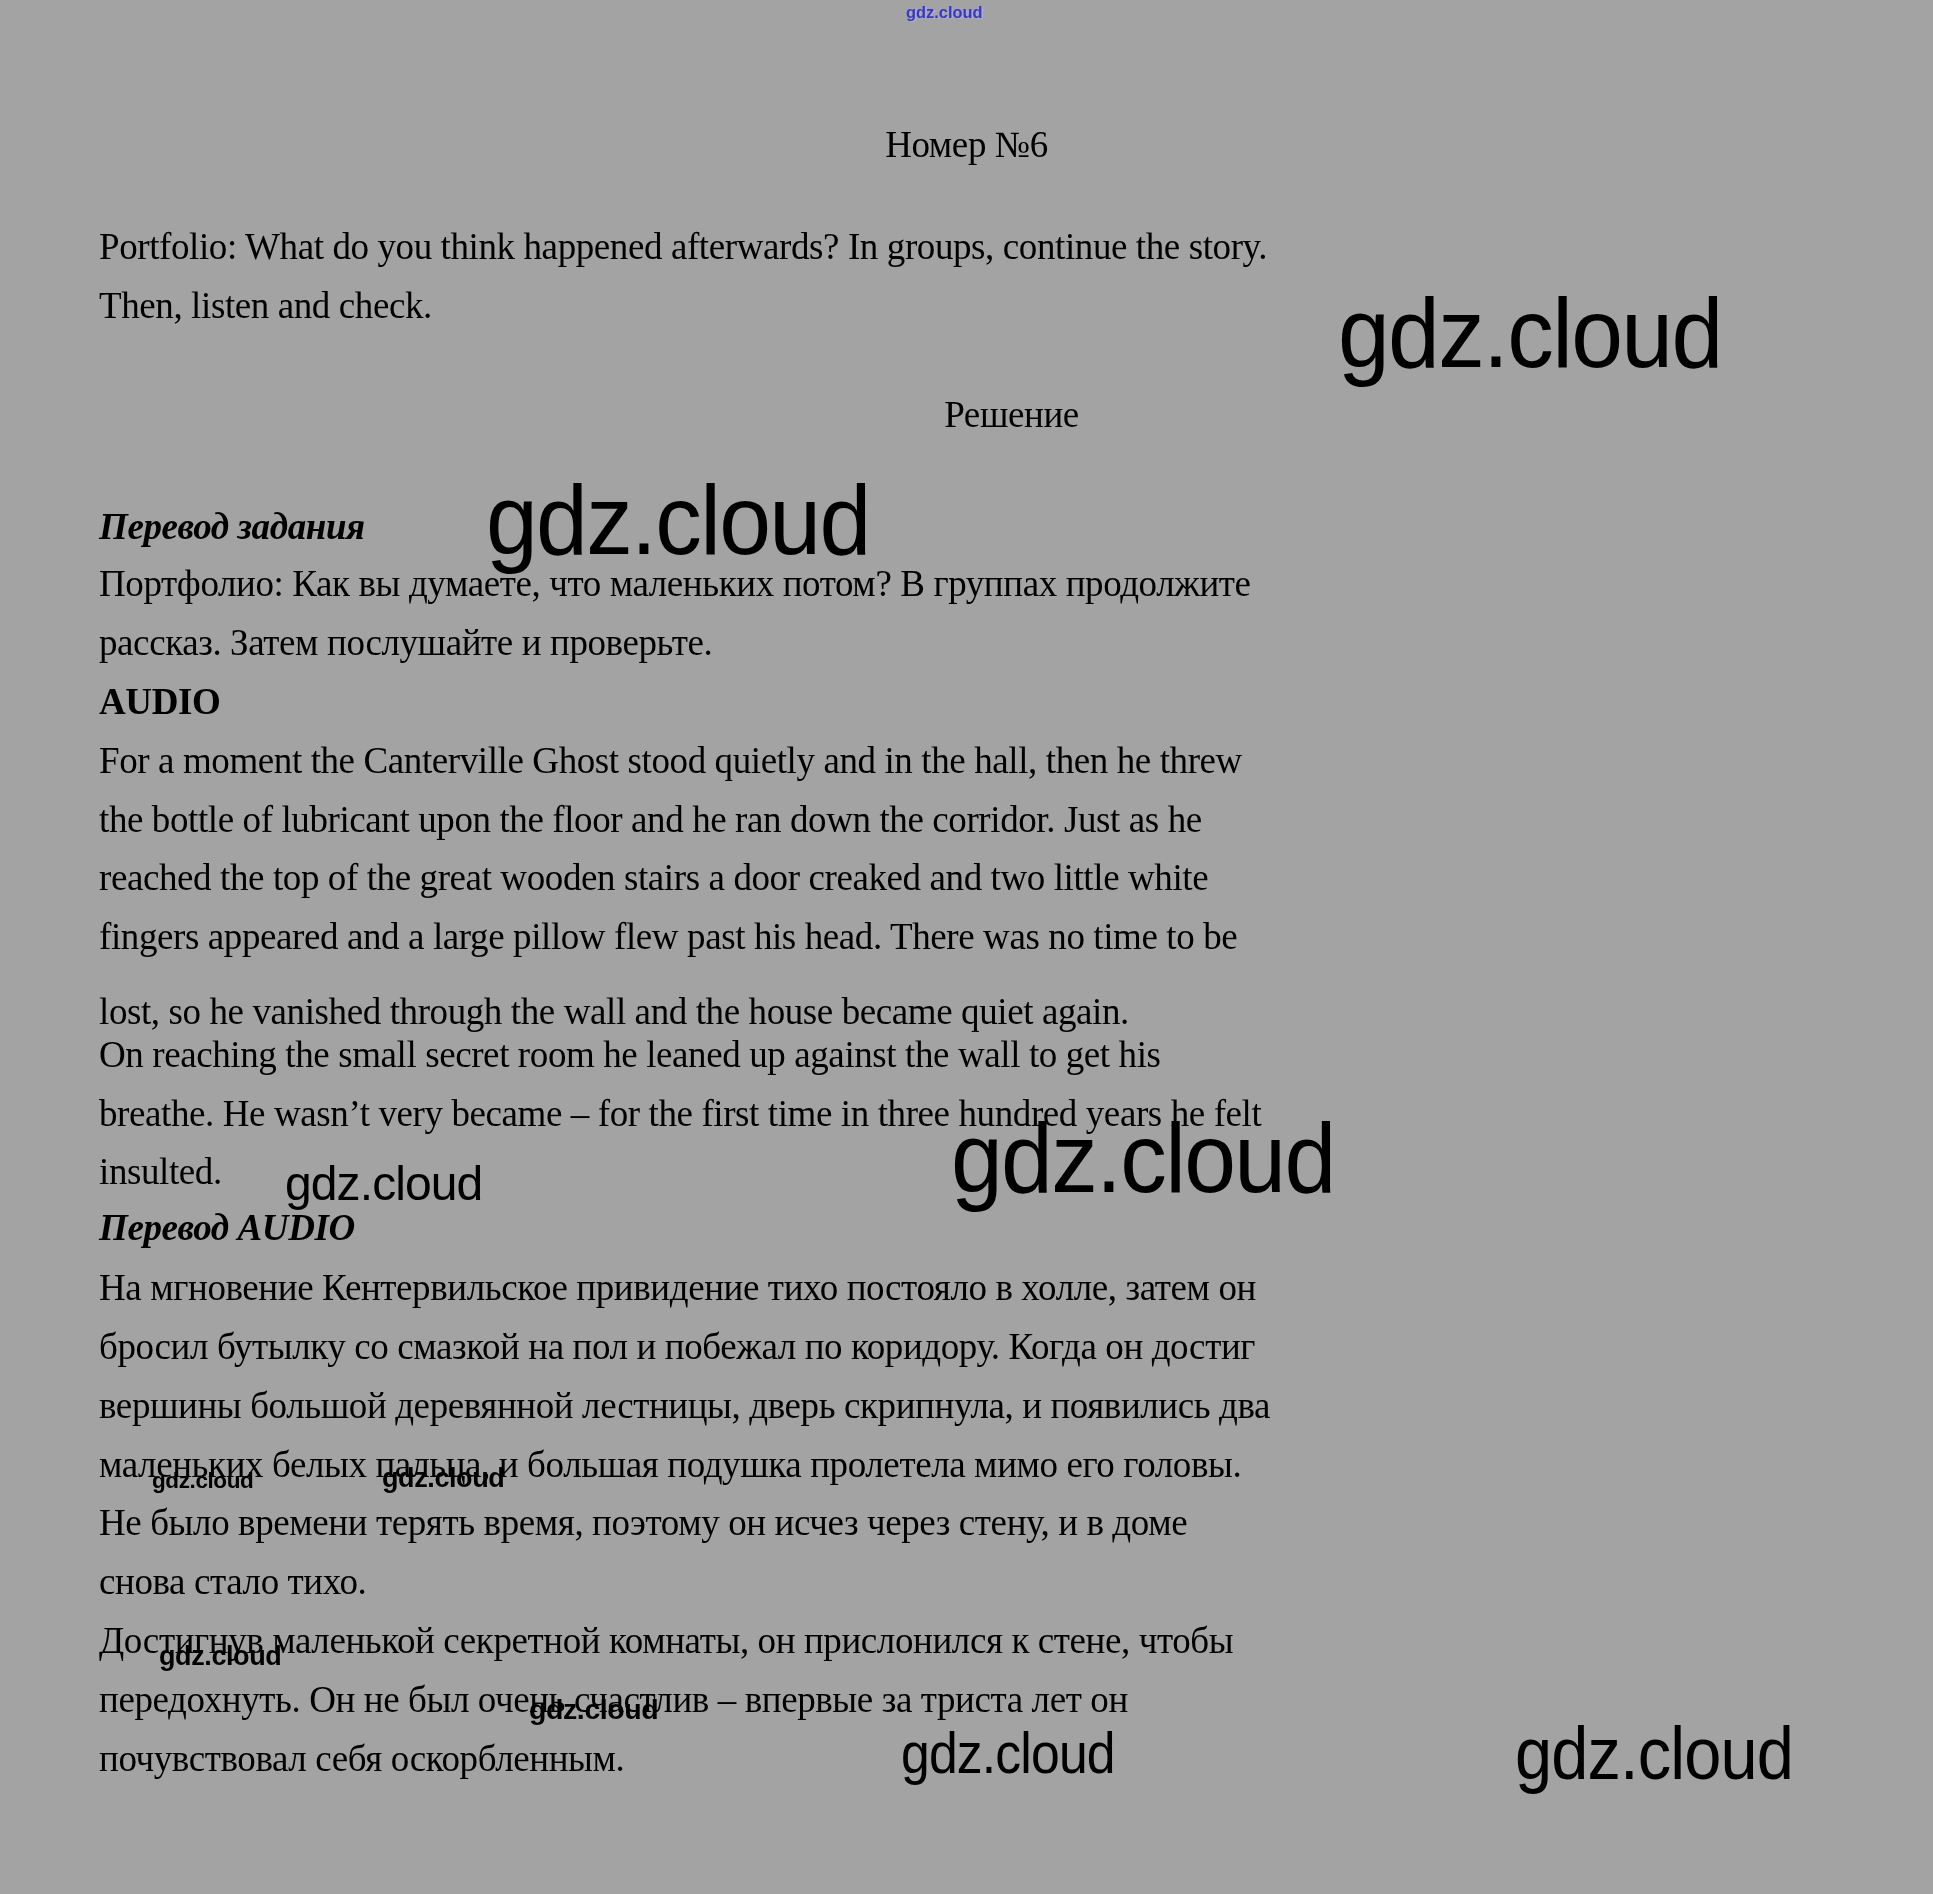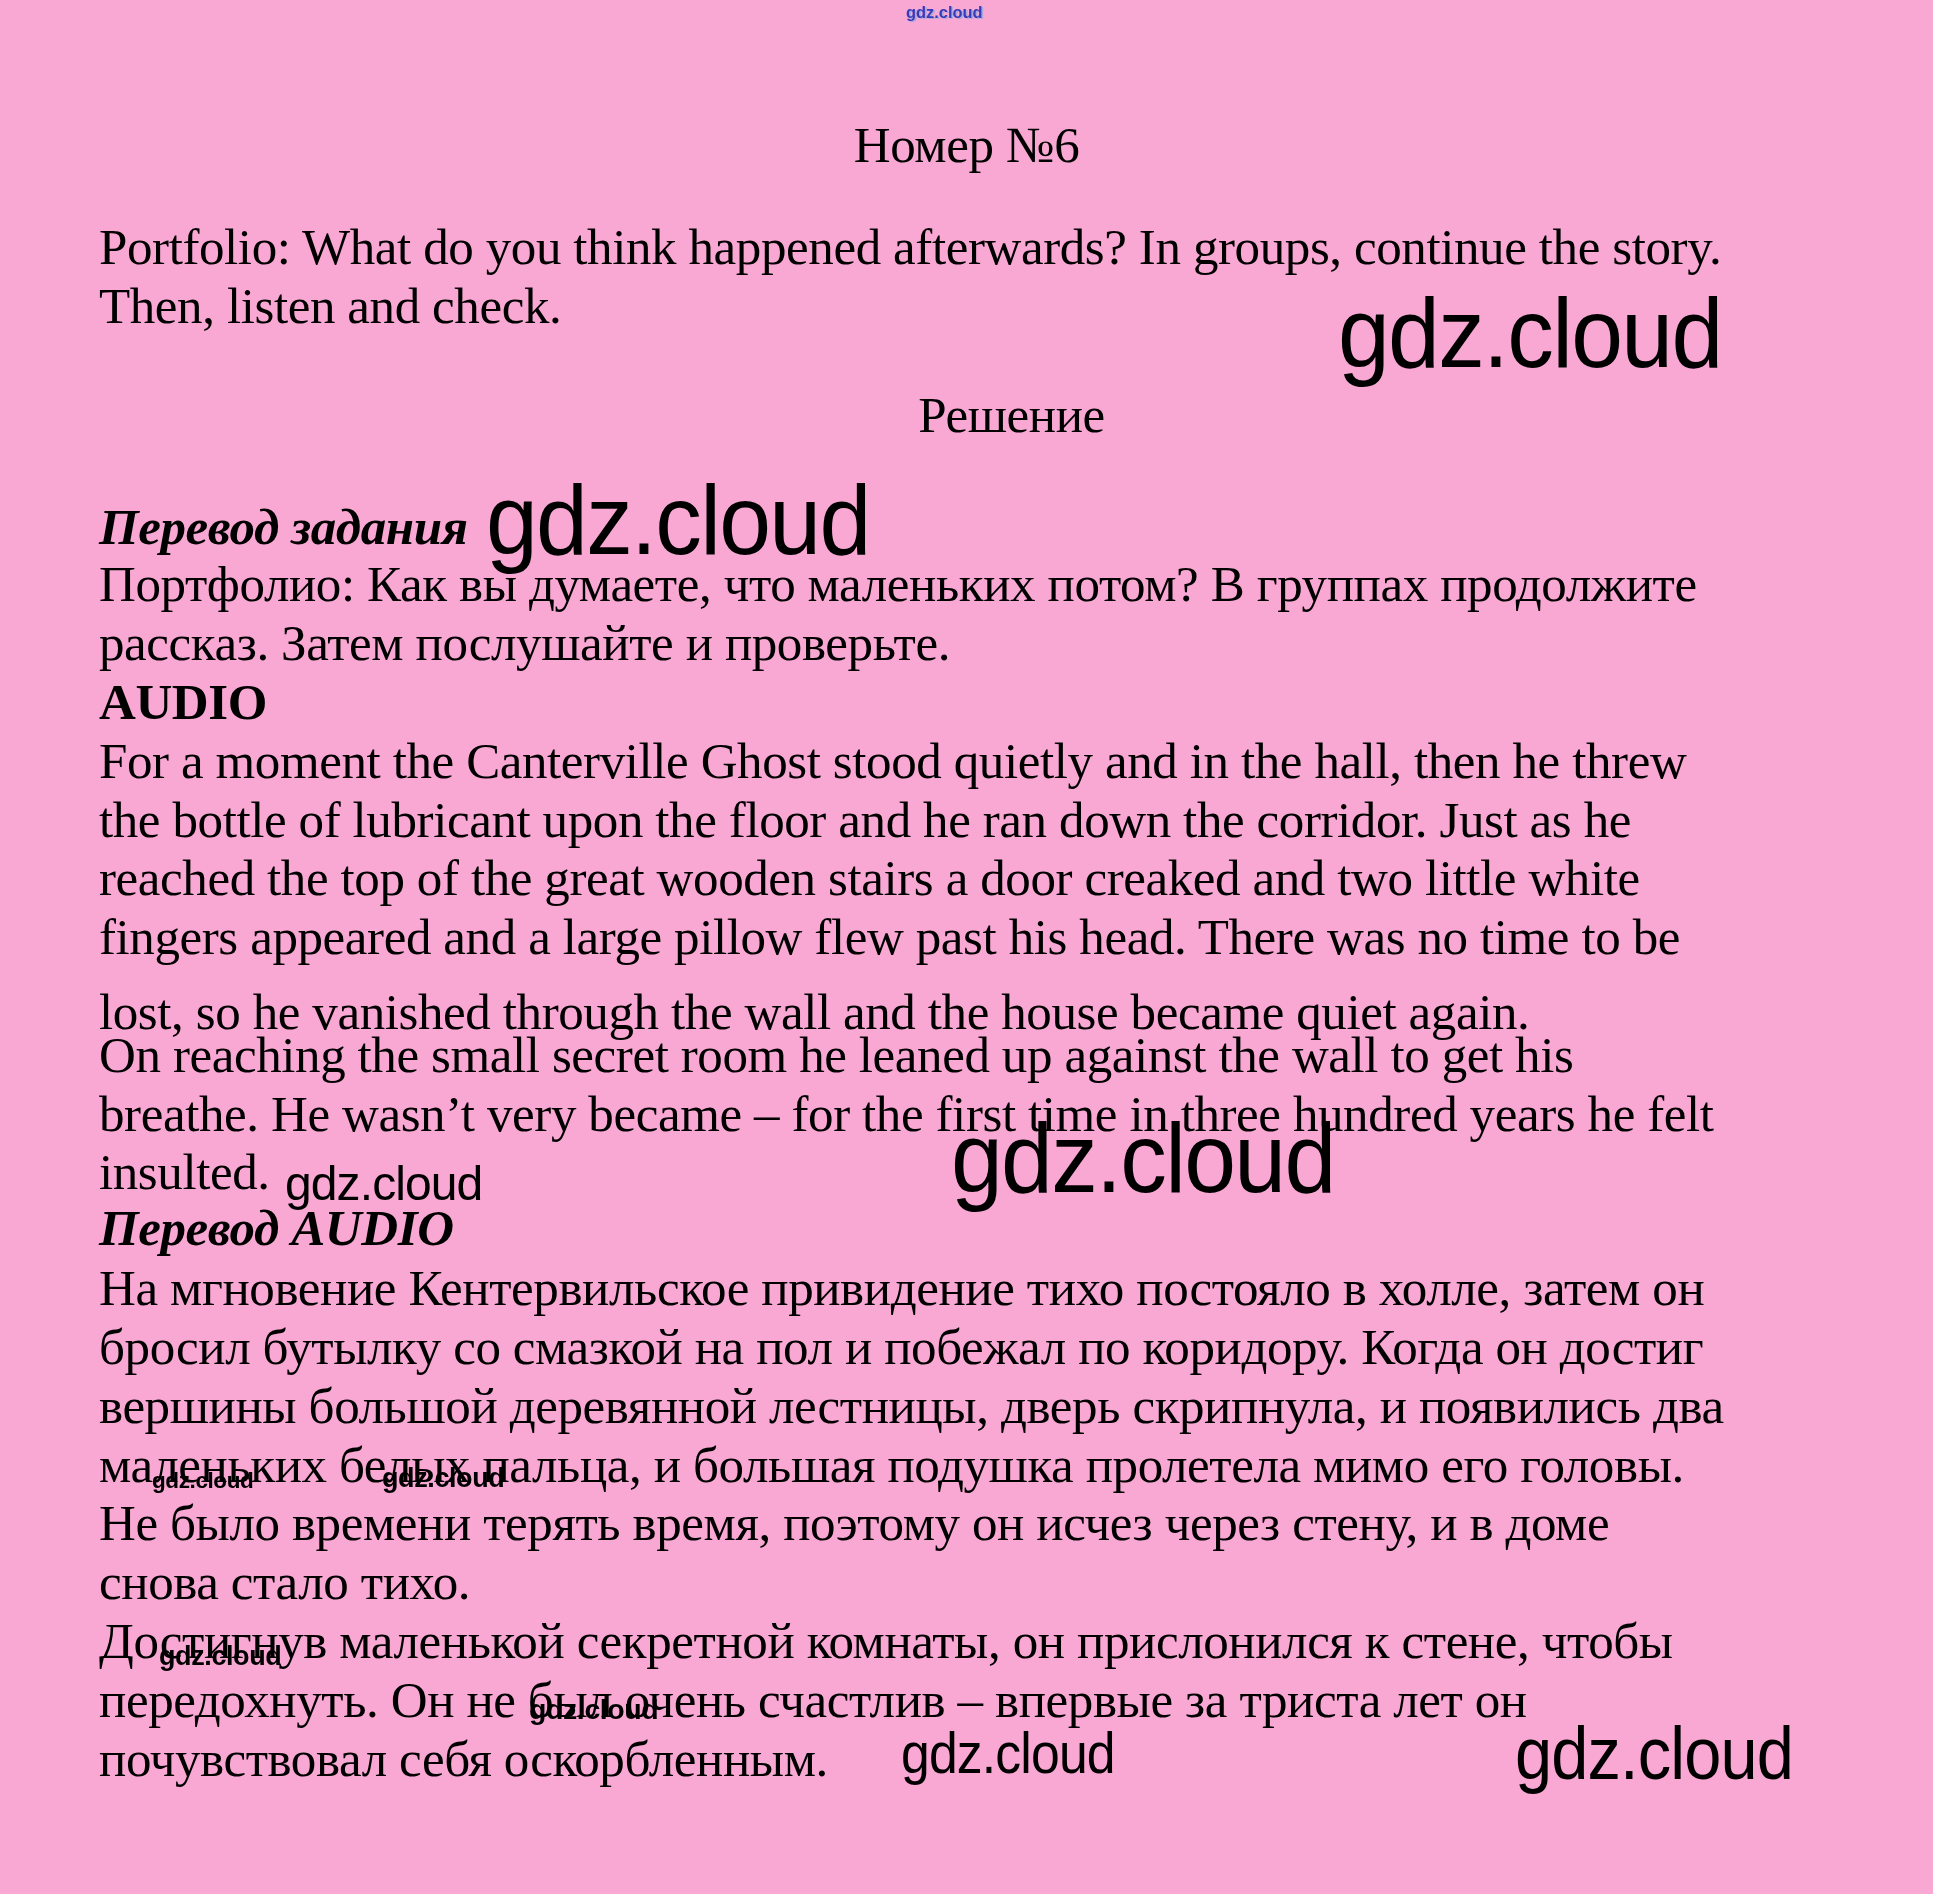--- a/index.html
+++ b/index.html
@@ -1,27 +1,27 @@
 <!DOCTYPE html>
 <html style="font-size:14px"><head>
 <meta charset="utf-8">
 <style>
   html,body{margin:0;padding:0;background:#e8e8e8;}
   .page{
     position:relative;
     width:1933px;height:1895px;
-    background:#f9a8d4;
+    background:#a3a3a3;
     overflow:hidden;
     font-family:"Liberation Serif", serif;
     color:#000000;
   }
   .line{
     position:absolute;
     left:99px;
-    font-size:51px;
+    font-size:37px;
     line-height:48px;
     white-space:nowrap;
     letter-spacing:-0.4px;
   }
   .centered{
     left:0;width:100%;
     text-align:center;
   }
   .bold{font-weight:bold;}
   .bolditalic{font-weight:bold;font-style:italic;}

